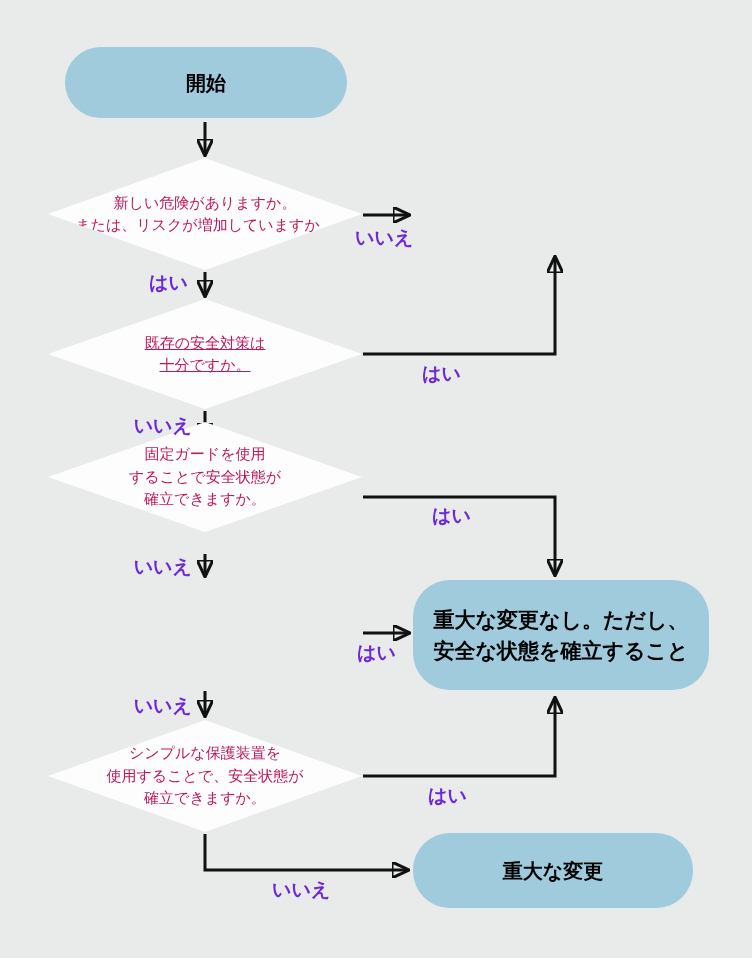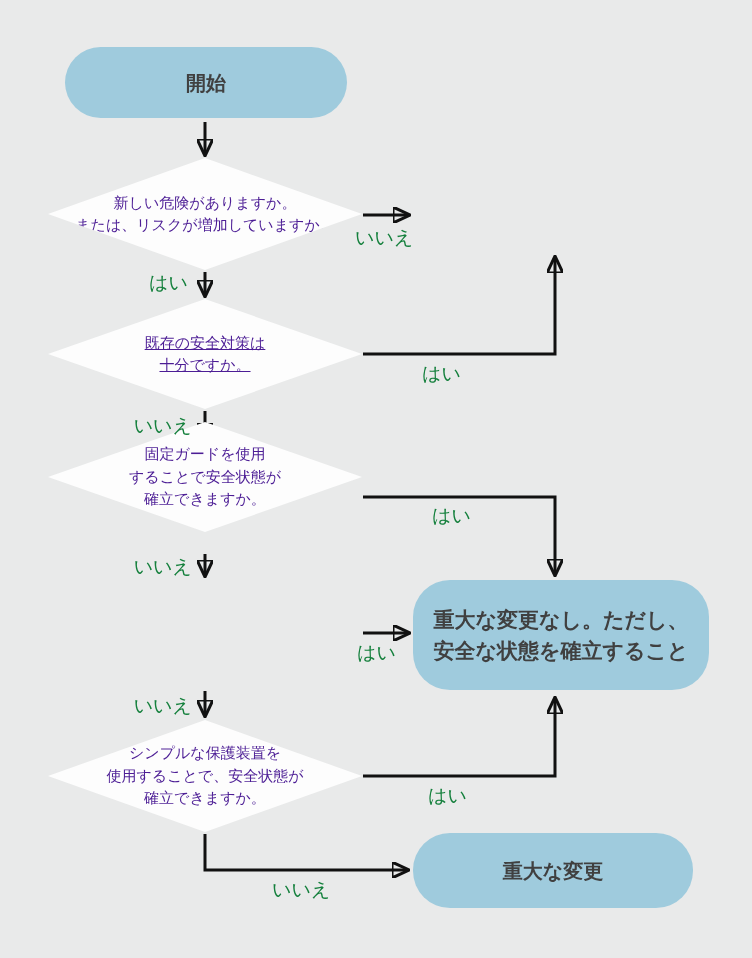--- a/index.html
+++ b/index.html
@@ -28,48 +28,48 @@
   }
   .terminal {
     position: absolute;
     background: #9fcbdd;
     border-radius: 37px;
     display: flex;
     flex-direction: column;
     align-items: center;
     justify-content: center;
     text-align: left;
-    color: #404040;
+    color: #000000;
     font-weight: bold;
     font-size: 20px;
     line-height: 1.5;
   }
   .terminal.big {
     font-size: 21px;
   }
   .decision {
     position: absolute;
     left: 48px;
     width: 314px;
     background: #fdfdfd;
     clip-path: polygon(50% 0, 100% 50%, 50% 100%, 0 50%);
     display: flex;
     flex-direction: column;
     align-items: center;
     justify-content: center;
     text-align: center;
-    color: #4c1d95;
+    color: #be185d;
     font-size: 15px;
     line-height: 1.5;
     font-weight: normal;
   }
   .edge-label {
     position: absolute;
-    color: #15803d;
-    font-weight: normal;
+    color: #6d28d9;
+    font-weight: bold;
     font-size: 19px;
     line-height: 1;
     white-space: nowrap;
   }
   .edge-label.right-align { text-align: right; }
 </style>
 </head>
 <body>
 
 <div class="canvas">

